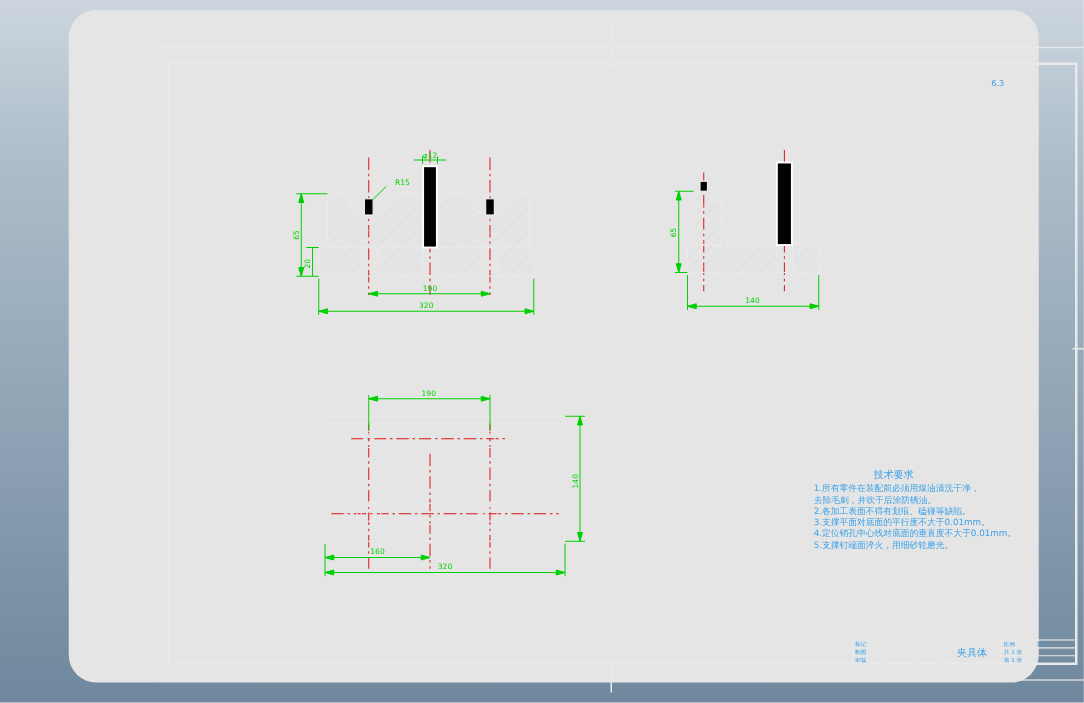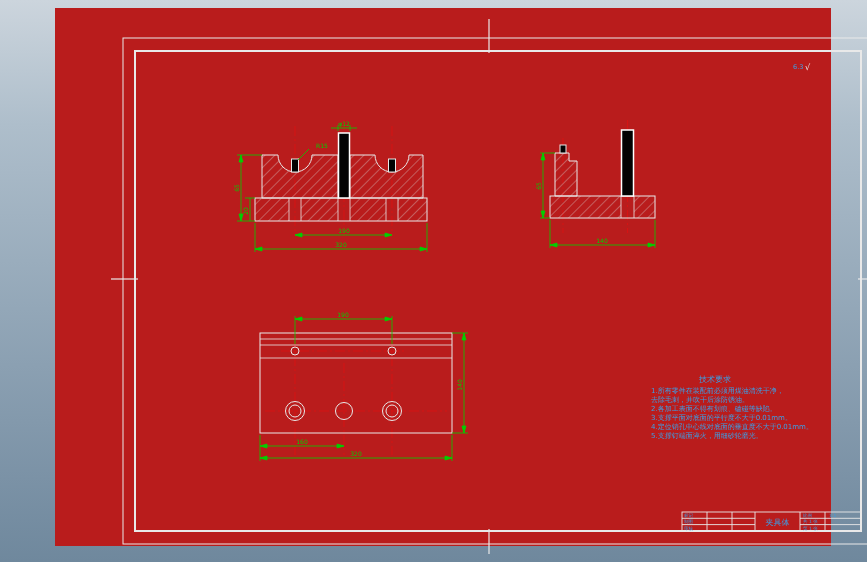--- a/index.html
+++ b/index.html
@@ -2,21 +2,21 @@
 <html><head>
 <meta charset="utf-8">
 <style>
   html,body{margin:0;padding:0;}
   body{
     width:867px;height:562px;overflow:hidden;
     font-family:"DejaVu Sans","Liberation Sans",sans-serif;
     background:linear-gradient(180deg,#ccd5dd 0%,#aebecb 22%,#93a7b8 55%,#7b92a6 85%,#6f889d 100%);
   }
   .page{position:relative;width:867px;height:562px;}
-  .canvas{position:absolute;left:55px;top:8px;width:776px;height:538px;background:#b91c1c;}
+  .canvas{position:absolute;left:55px;top:8px;width:776px;height:538px;background:#e5e5e5;border-radius:22px;}
   svg{position:absolute;left:0;top:0;}
   text{font-family:"DejaVu Sans","Liberation Sans",sans-serif;}
   .dimtxt{fill:#00d000;font-size:6px;}
   .bluetxt{fill:#3aa0e8;}
 </style>
 </head>
 <body>
 
 <div class="page">
   <div class="canvas">

